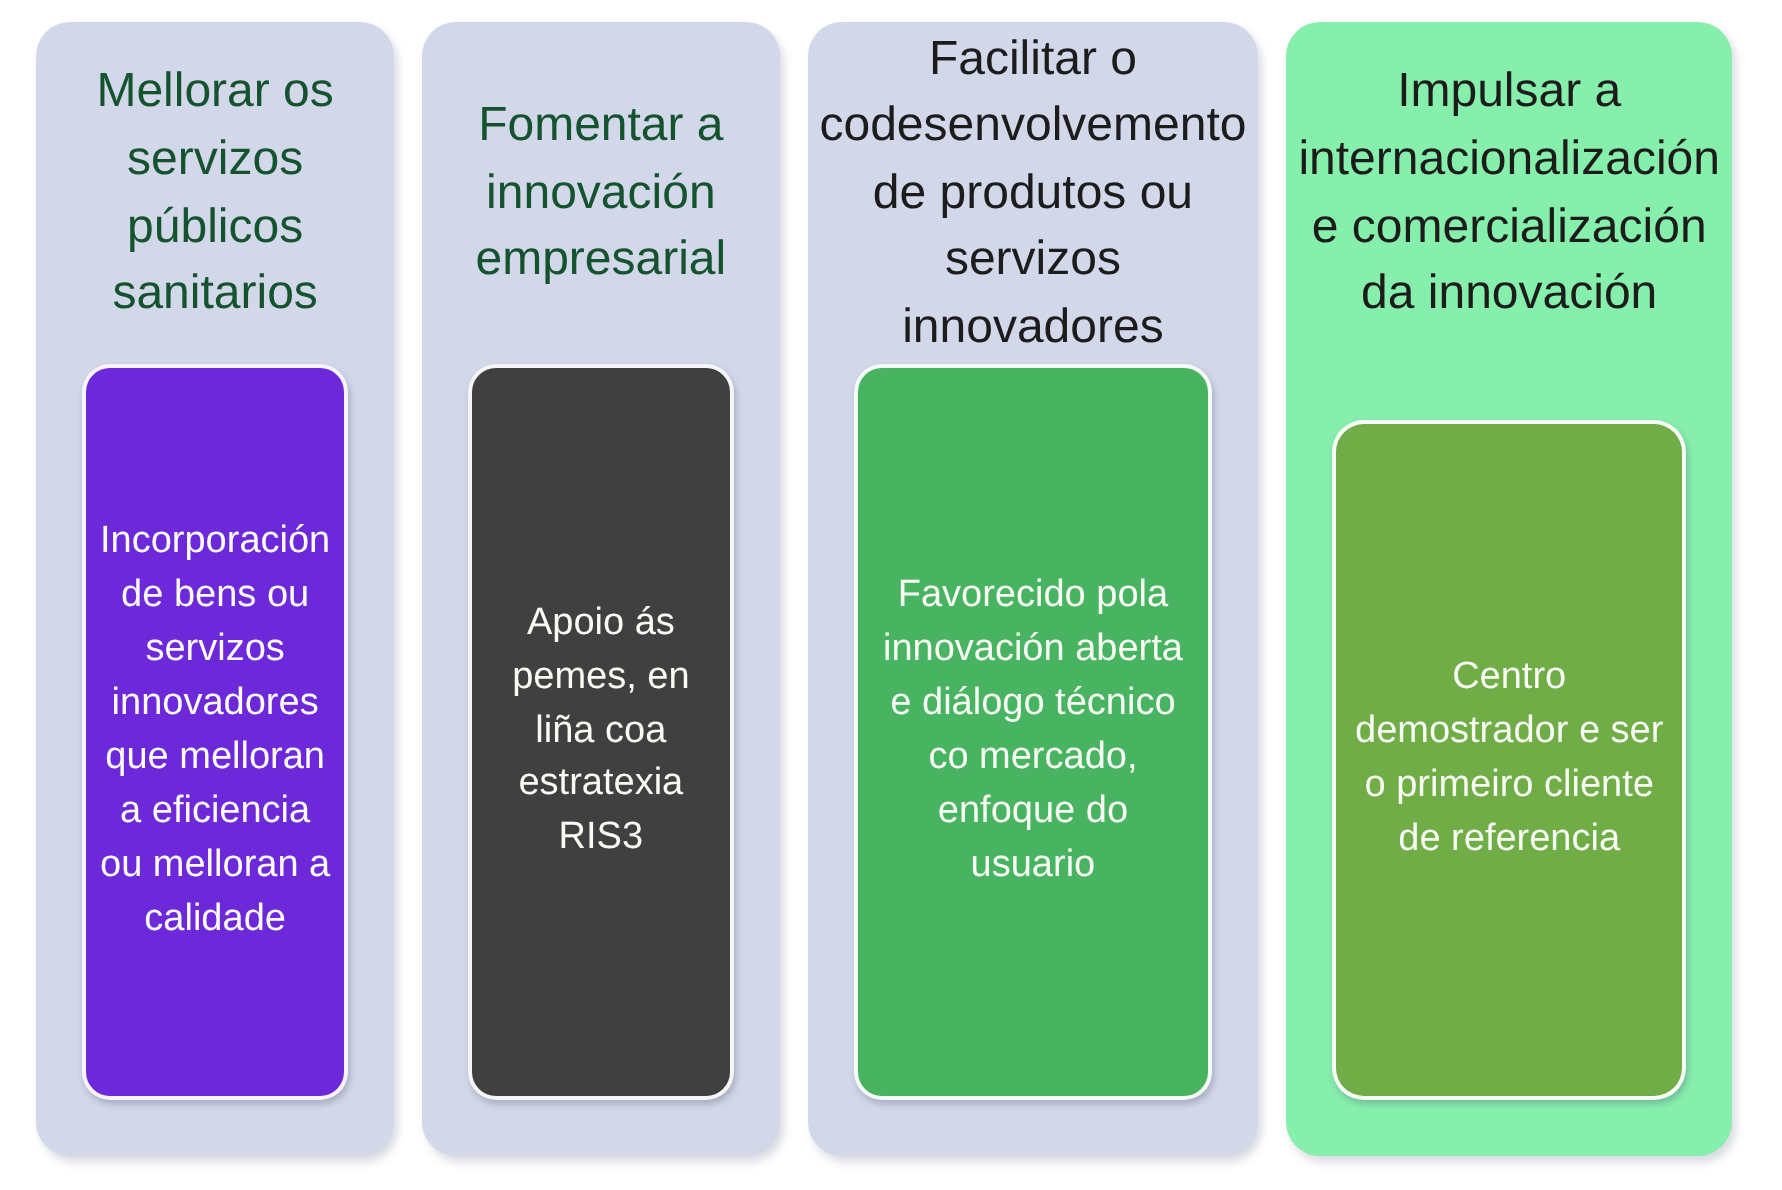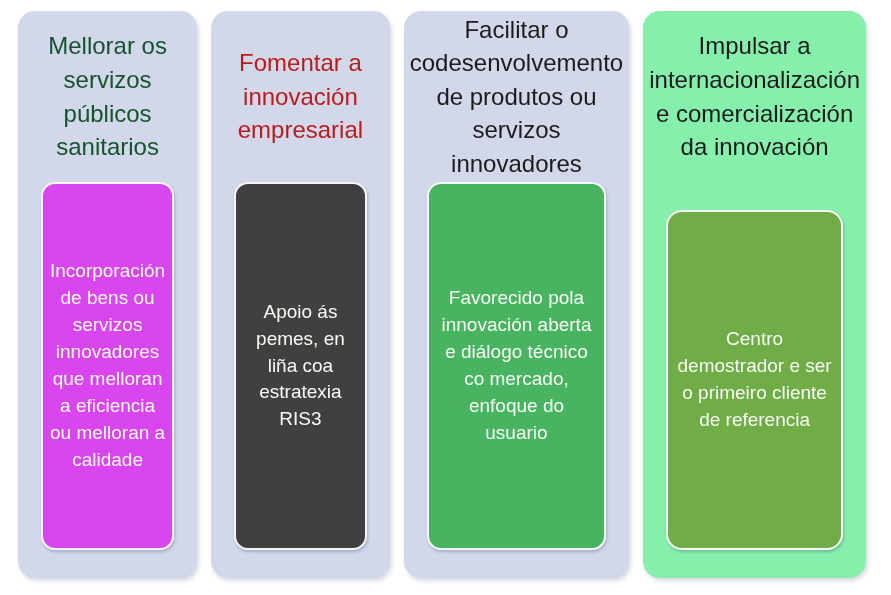--- a/index.html
+++ b/index.html
@@ -55,27 +55,27 @@
     line-height: 1.42;
   }
 </style>
 </head>
 <body>
 
 <div class="canvas">
 
   <section class="pillar" style="background-color: rgb(210, 215, 233);">
     <div class="pillar-header" style="color: #14532d;">Mellorar os servizos públicos sanitarios</div>
-    <div class="pillar-box" style="background-color: #d946ef; color: rgb(247, 251, 244);">
+    <div class="pillar-box" style="background-color: #6d28d9; color: rgb(247, 251, 244);">
       <div>Incorporación de bens ou servizos innovadores que melloran a eficiencia ou melloran a calidade</div>
     </div>
   </section>
 
   <section class="pillar" style="background-color: rgb(210, 215, 233);">
-    <div class="pillar-header" style="color: #b91c1c;">Fomentar a innovación empresarial</div>
+    <div class="pillar-header" style="color: #14532d;">Fomentar a innovación empresarial</div>
     <div class="pillar-box" style="background-color: #404040; color: rgb(247, 251, 244);">
       <div>Apoio ás pemes, en liña coa estratexia RIS3</div>
     </div>
   </section>
 
   <section class="pillar" style="background-color: rgb(210, 215, 233);">
     <div class="pillar-header" style="color: rgb(28, 28, 28);">Facilitar o codesenvolvemento de produtos ou servizos innovadores</div>
     <div class="pillar-box" style="background-color: rgb(72, 180, 97); color: rgb(247, 251, 244); border-radius: 14px;">
       <div>Favorecido pola innovación aberta e diálogo técnico co mercado, enfoque do usuario</div>
     </div>

